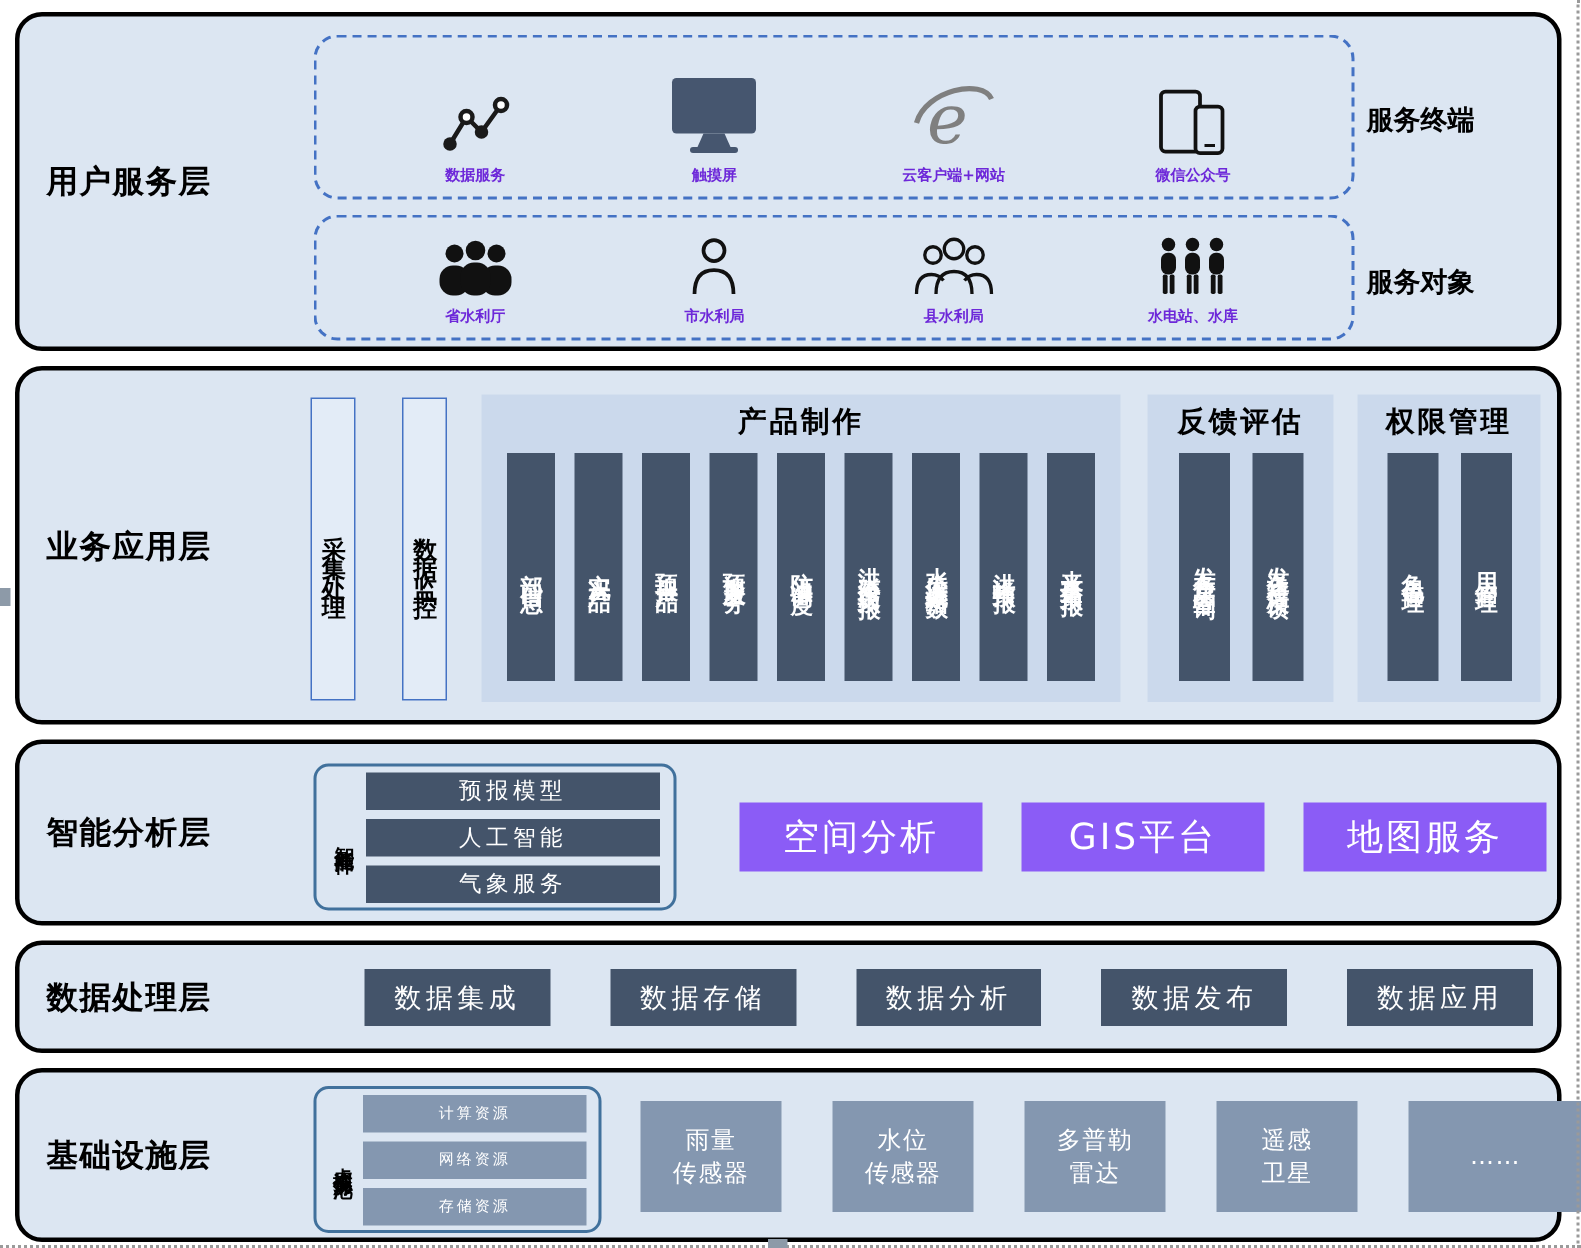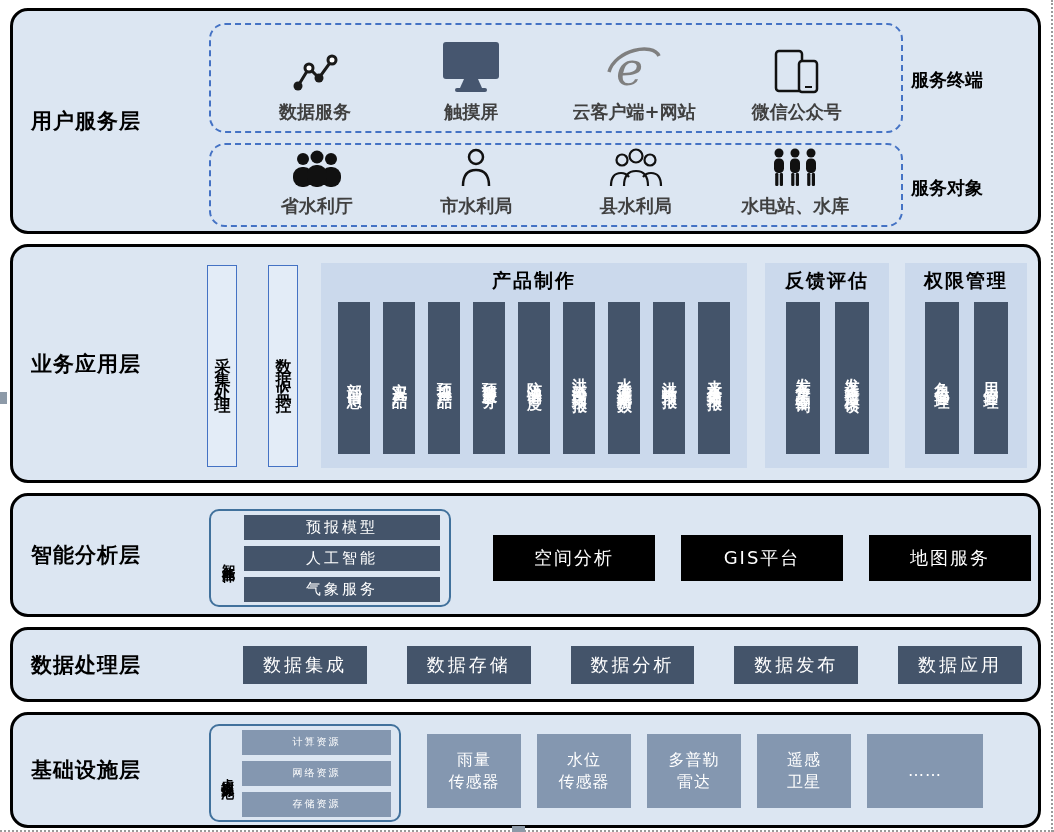--- a/index.html
+++ b/index.html
@@ -19,21 +19,21 @@
 
   
   .dashed-box { position: absolute; left: 196px; width: 694px; border: 2px dashed #4472c4; border-radius: 16px;
                 display: flex; justify-content: space-around; align-items: stretch; padding: 8px 26px 7px; }
   .box-terminals { top: 12px;  height: 110px; }
   .box-audience  { top: 132px; height: 84px;  }
   .icon-item { display: flex; flex-direction: column; align-items: center; justify-content: flex-end; gap: 6px; min-width: 110px; }
   .icon-slot { display: flex; align-items: flex-end; justify-content: center; }
   .box-terminals .icon-slot { height: 58px; }
   .box-audience  .icon-slot { height: 42px; }
-  .icon-label { font-size: 18px; font-weight: bold; color: #404040; white-space: nowrap; }
+  .icon-label { font-size: 10px; font-weight: bold; color: #6d28d9; white-space: nowrap; }
   .side-label { position: absolute; left: 898px; width: 130px; font-size: 18px; font-weight: bold; color: #000; white-space: nowrap; }
   .label-terminals { top: 57px; }
   .label-audience  { top: 165px; }
 
   
   .chip { position: absolute; top: 18px; height: 202px; width: 30px; background: #e3ecf7; border: 1.5px solid #4472c4;
           display: flex; align-items: center; justify-content: center; }
   .chip-1 { left: 194px; }
   .chip-2 { left: 255px; }
   .vtext { writing-mode: vertical-rl; text-orientation: upright; }
@@ -51,37 +51,37 @@
 
   
   .plugin-box { position: absolute; left: 196px; top: 13px; width: 242px; height: 98px;
                 border: 2px solid #41719c; border-radius: 10px;
                 display: flex; align-items: center; gap: 9px; padding: 6px 9px 6px 11px; }
   .v-sidelabel { writing-mode: vertical-rl; text-orientation: upright; font-size: 13px; font-weight: bold;
                  color: #000; letter-spacing: 2px; line-height: 1; }
   .stack-bars { flex: 1; display: flex; flex-direction: column; gap: 6px; }
   .hbar-dark { height: 25px; background: #44546a; color: #fff; font-size: 15px;
                display: flex; align-items: center; justify-content: center; letter-spacing: 3px; }
-  .mbar { position: absolute; top: 39px; width: 162px; height: 46px; background: #000000; color: #fff;
-          font-size: 18px; display: flex; align-items: center; justify-content: center; letter-spacing: 2px; }
+  .mbar { position: absolute; top: 39px; width: 162px; height: 46px; background: #8b5cf6; color: #fff;
+          font-size: 24px; display: flex; align-items: center; justify-content: center; letter-spacing: 2px; }
   .mbar-1 { left: 480px; } .mbar-2 { left: 668px; } .mbar-3 { left: 856px; }
 
   
   .proc-bars { position: absolute; left: 190px; right: 16px; top: 50%; transform: translateY(-50%);
                display: flex; justify-content: space-between; }
   .proc-bar { width: 138px; height: 38px; background: #44546a; color: #fff; font-size: 18px;
               display: flex; align-items: center; justify-content: center; letter-spacing: 3px; margin-left: 40px; }
 
   
   .pool-box { position: absolute; left: 196px; top: 9px; width: 192px; height: 98px;
               border: 2px solid #41719c; border-radius: 10px;
               display: flex; align-items: center; gap: 8px; padding: 6px 8px 6px 10px; }
   .hbar-med { height: 25px; background: #8497b0; color: #fff; font-size: 10px;
               display: flex; align-items: center; justify-content: center; letter-spacing: 2px; }
-  .device-bars { position: absolute; left: 414px; top: 19px; display: flex; gap: 16px; }
+  .device-bars { position: absolute; left: 414px; top: 19px; display: flex; gap: 34px; }
   .device-bar { width: 94px; height: 74px; background: #8497b0; color: #fff; font-size: 16px;
                 display: flex; align-items: center; justify-content: center; text-align: center;
                 white-space: pre-line; line-height: 1.35; letter-spacing: 1px; }
   .device-bar.wide { width: 116px; }
 
   
   .page-edge-right  { position: absolute; top: 0; right: 1px; height: 832px; width: 0; border-right: 2px dotted #9a9a9a; }
   .page-edge-bottom { position: absolute; left: 0; bottom: 0; width: 1054px; height: 0; border-bottom: 2px dotted #9a9a9a; }
   .handle-left   { position: absolute; left: 0; top: 392px; width: 7px; height: 12px; background: #8d9aa8; }
   .handle-bottom { position: absolute; left: 512px; bottom: 0; width: 13px; height: 6px; background: #8d9aa8; }

